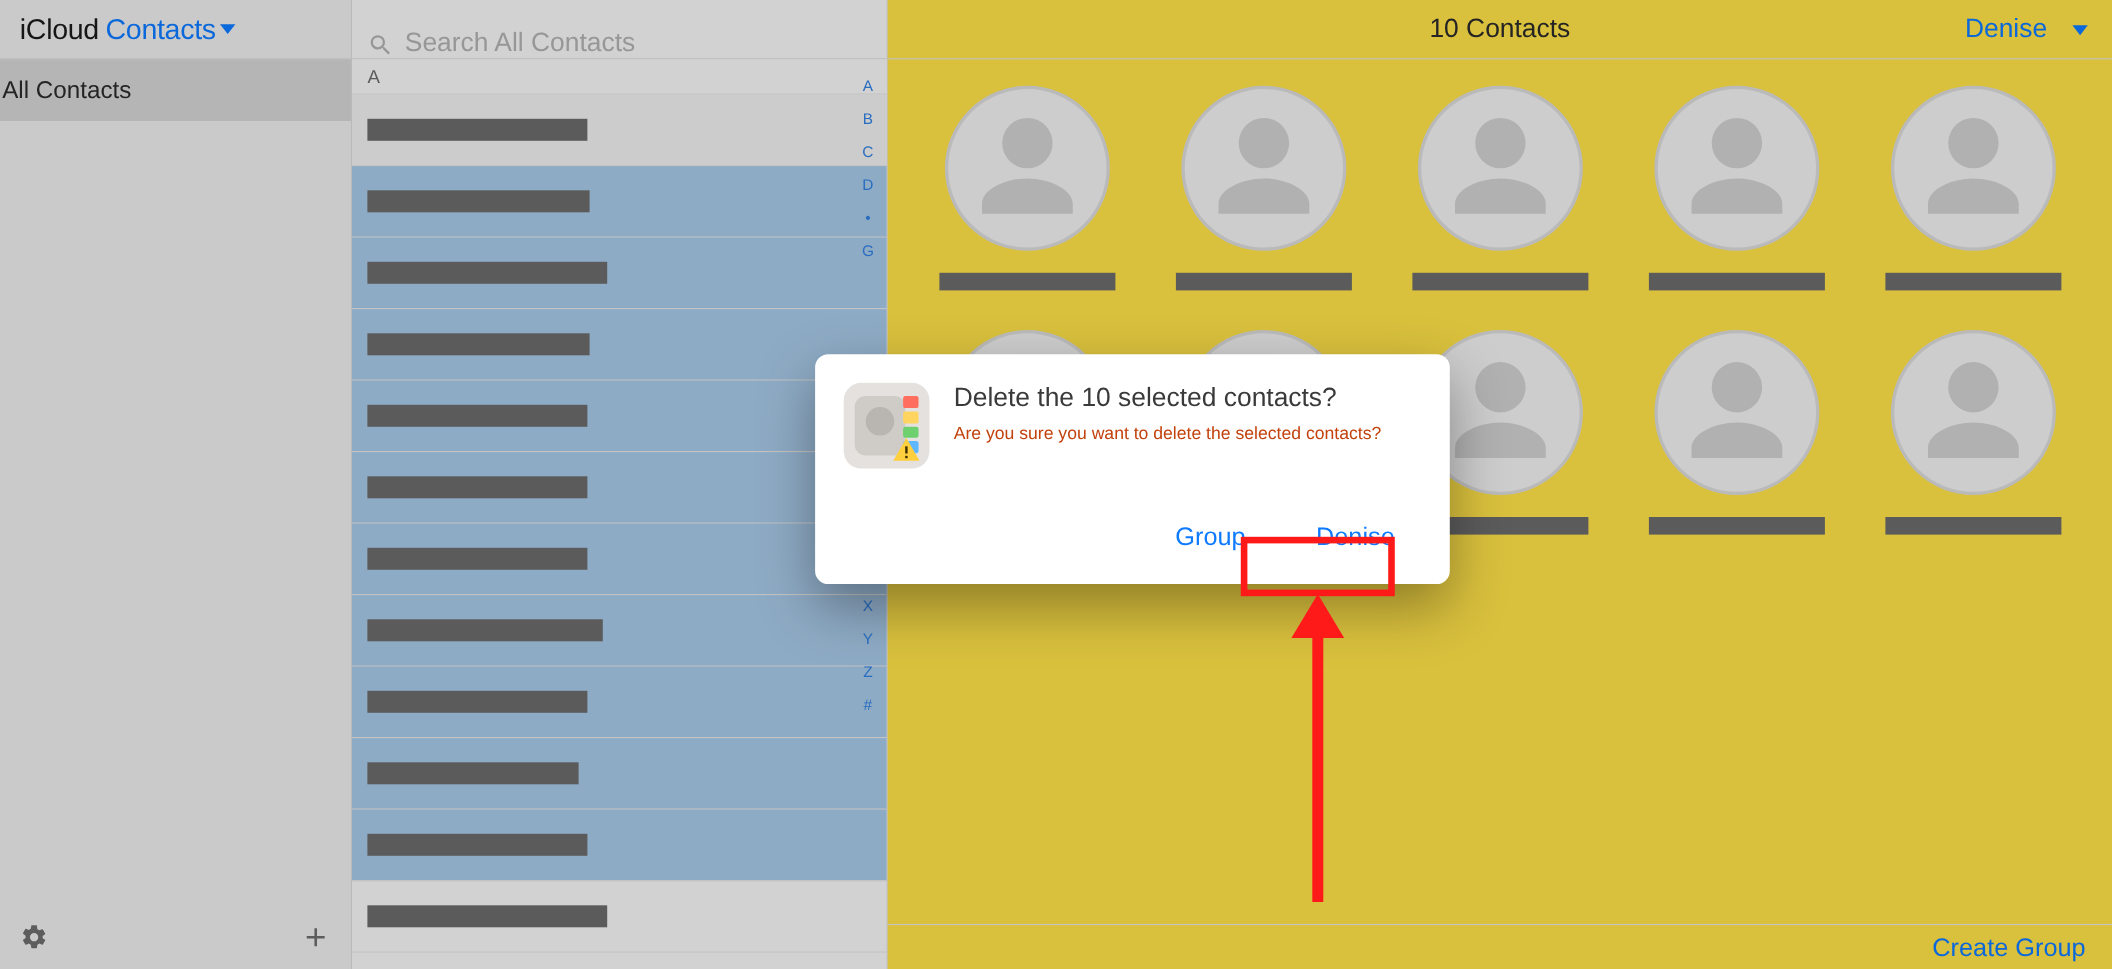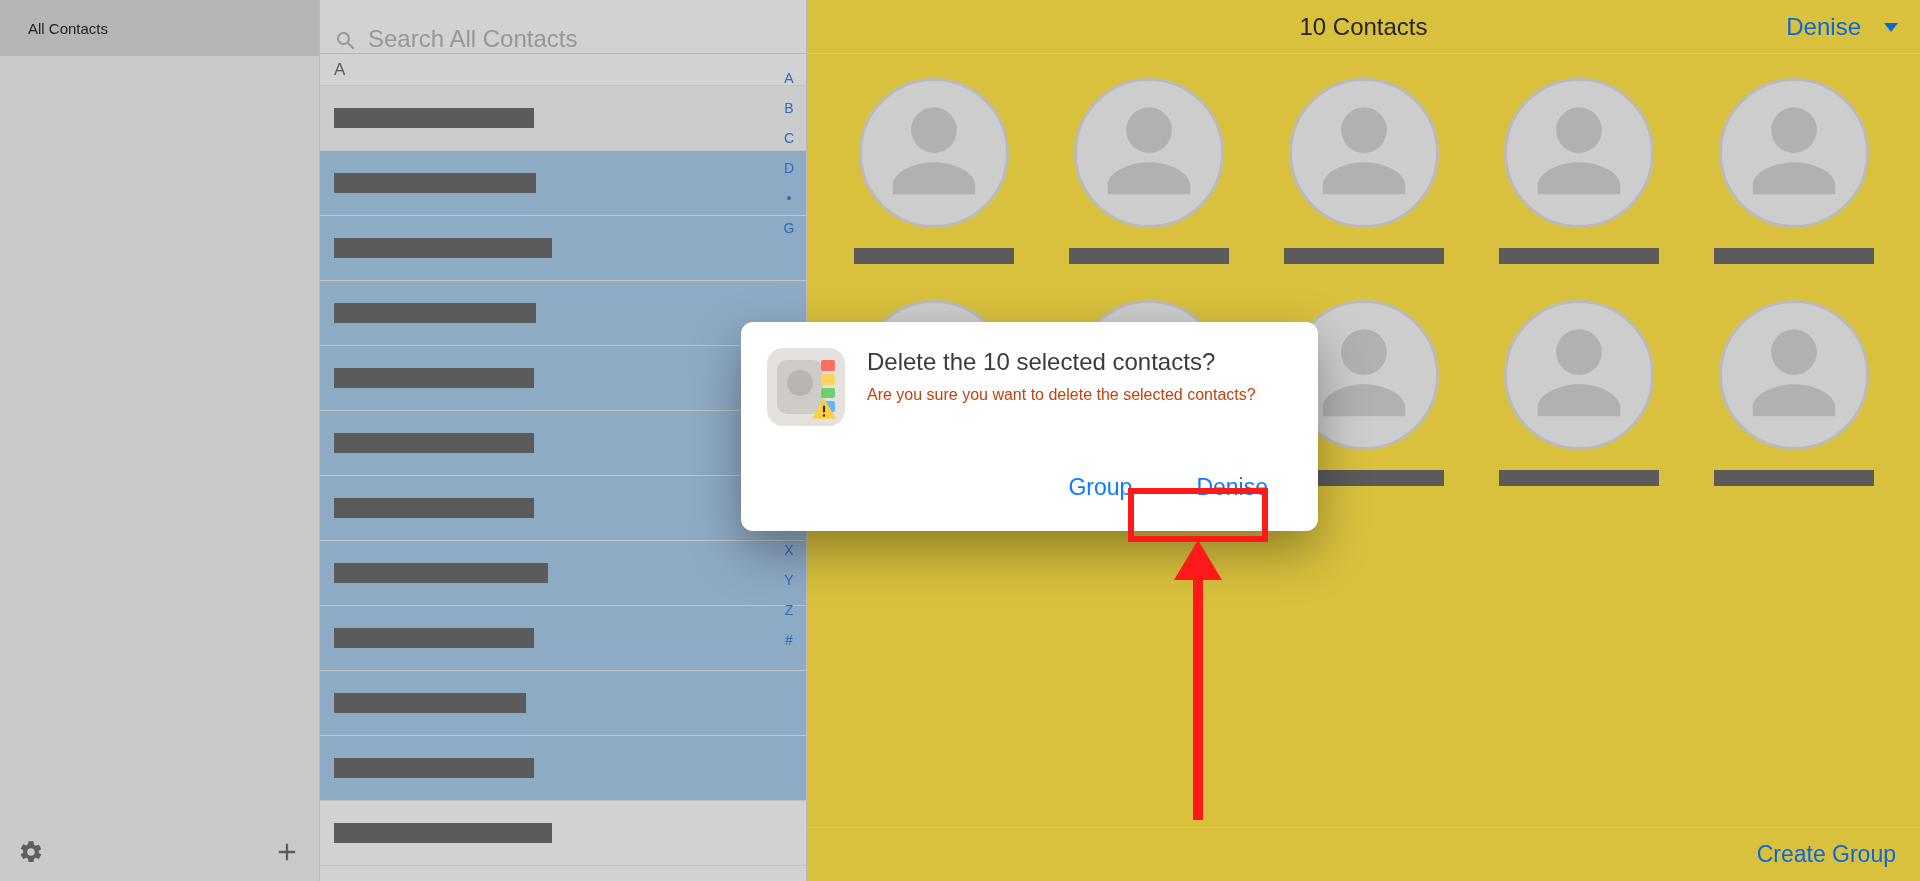--- a/index.html
+++ b/index.html
@@ -14,22 +14,22 @@
   }
   .sidebar-header {
     height: 54px; display: flex; align-items: center; padding: 0 18px;
     border-bottom: 1px solid #d9d9d9; font-size: 26px; letter-spacing: -0.3px;
   }
   .sidebar-header .brand-black { color: #1a1a1a; font-weight: 500; }
   .sidebar-header .brand-link  { color: #0d7aff; font-weight: 500; margin-left: 6px; display:flex; align-items:center; }
   .sidebar-header .chev { margin-left: 4px; }
 
   .sidebar-group {
-    height: 56px; display: flex; align-items: center; padding: 0 28px;
-    background: #d3d3d3; font-size: 15px; color: #2a2a2a;
+    height: 56px; display: flex; align-items: center; padding: 0 2px;
+    background: #d3d3d3; font-size: 22px; color: #2a2a2a;
   }
   .sidebar-spacer { flex: 1; }
   .sidebar-footer {
     height: 54px; display: flex; align-items: center; justify-content: space-between;
     padding: 0 18px;
   }
   .gear svg, .plus svg { fill: #6d6d6d; }
 
   
   .list-pane {
@@ -90,21 +90,21 @@
   .contact-card { display:flex; flex-direction:column; align-items:center; width:170px; }
   .avatar {
     width:150px; height:150px; border-radius:50%;
     border:3px solid #d9d9d9; display:flex; align-items:center; justify-content:center;
     background:#efefef; margin-bottom:20px;
   }
   .avatar svg { fill:#cfcfcf; }
   .card-name { width:160px; height:16px; background:#6b6b6b; }
 
   .main-footer {
-    height:54px; border-top:1px solid #e3e3e3; display:flex; align-items:center;
+    height:41px; border-top:1px solid #e3e3e3; display:flex; align-items:center;
     justify-content:flex-end; padding:0 24px;
   }
   .create-group { color:#0d7aff; font-size:23px; cursor:pointer; }
 
   
   .scrim {
     position:absolute; inset:0; background:rgba(0,0,0,0.14);
   }
 
   
@@ -168,20 +168,27 @@
   .chev-down {
     display:inline-block; width:0; height:0;
     border-left:7px solid transparent; border-right:7px solid transparent;
     border-top:9px solid currentColor;
   }
 </style>
 </head>
 <body>
 
 <div class="sidebar">
+  <div class="sidebar-header">
+    <span class="brand-black">iCloud</span>
+    <span class="brand-link">
+      <span>Contacts</span>
+      <span class="chev chev-down"></span>
+    </span>
+  </div>
   <div class="sidebar-group">
     <span>All Contacts</span>
   </div>
   <div class="sidebar-spacer"></div>
   <div class="sidebar-footer">
     <span class="gear">
       <svg width="26" height="26" viewBox="0 0 24 24">
           <path d="M19.14,12.94a7.14,7.14,0,0,0,.05-.94,7.14,7.14,0,0,0-.05-.94l2.03-1.58a.5.5,0,0,0,.12-.64l-1.92-3.32a.5.5,0,0,0-.61-.22l-2.39.96a7.03,7.03,0,0,0-1.62-.94l-.36-2.54A.5.5,0,0,0,13.9,2h-3.8a.5.5,0,0,0-.49.42L9.25,4.96a7.03,7.03,0,0,0-1.62.94l-2.39-.96a.5.5,0,0,0-.61.22L2.71,8.48a.5.5,0,0,0,.12.64l2.03,1.58a7.14,7.14,0,0,0,0,1.88L2.83,14.16a.5.5,0,0,0-.12.64l1.92,3.32a.5.5,0,0,0,.61.22l2.39-.96a7.03,7.03,0,0,0,1.62.94l.36,2.54a.5.5,0,0,0,.49.42h3.8a.5.5,0,0,0,.49-.42l.36-2.54a7.03,7.03,0,0,0,1.62-.94l2.39.96a.5.5,0,0,0,.61-.22l1.92-3.32a.5.5,0,0,0-.12-.64ZM12,15.5A3.5,3.5,0,1,1,15.5,12,3.5,3.5,0,0,1,12,15.5Z"></path>
         </svg>
     </span>

